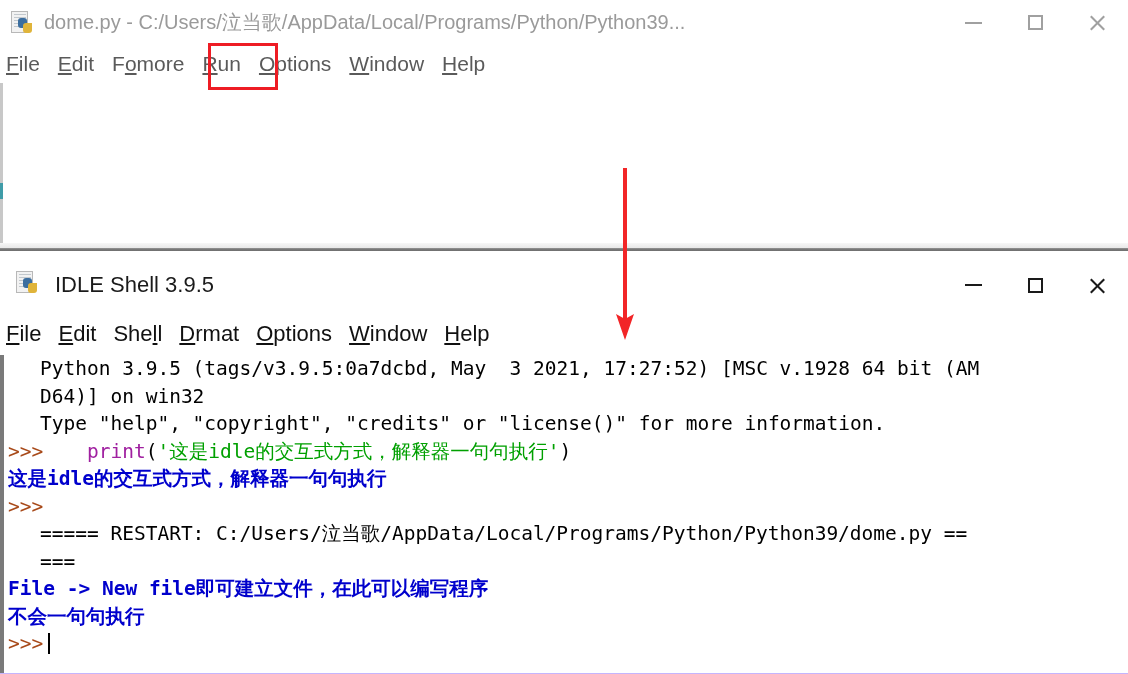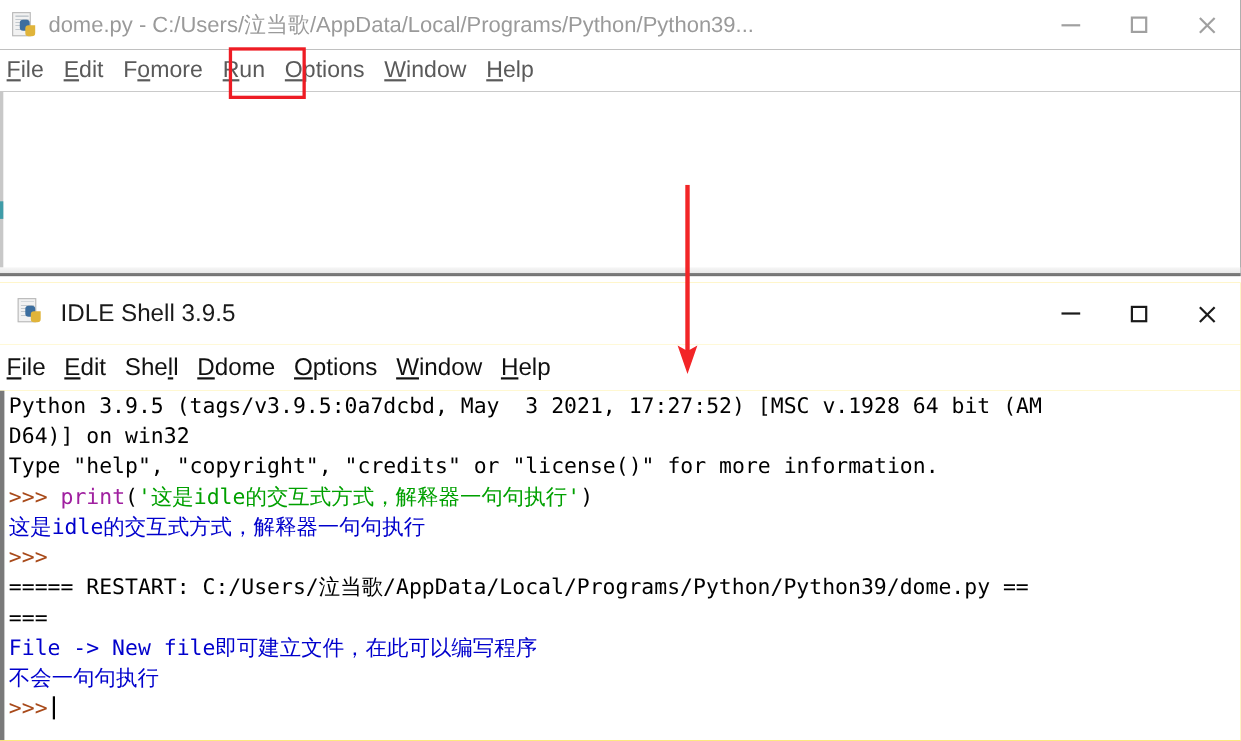--- a/index.html
+++ b/index.html
@@ -11,21 +11,21 @@
     font-family: "Liberation Sans", sans-serif;
     overflow: hidden;
     position: relative;
   }
 
   
   #editor-window {
     position: absolute;
     left: 0; top: 0;
     width: 1128px; height: 251px;
-    background: #000000;
+    background: #4d7c0f;
     overflow: hidden;
   }
   .titlebar {
     position: relative;
     height: 45px;
     background: #ffffff;
     display: flex;
     align-items: center;
   }
   .win-icon {
@@ -172,36 +172,36 @@
     padding-top: 4px;
     font-family: "DejaVu Sans Mono", monospace;
     font-size: 19.5px;
     line-height: 32px;
     white-space: pre;
   }
   .t-kw      { color: #a020a0; }
   .t-punct   { color: #000000; }
   .t-str     { color: #00a000; }
   .t-prompt  { color: #a84a1a; }
-  .t-out     { color: #0000cc; }
-  .t-plain   { color: #000000; }
+  .t-out     { color: #0000cc; font-weight: bold; }
+  .t-plain   { color: #000000; margin-left: 32px; }
 
   .editor-bottom-edge {
     position: absolute;
     left: 0; bottom: 0;
     width: 100%; height: 8px;
     background: linear-gradient(to bottom, #f7f7f7 0%, #e9e9e9 60%, #7f7f7f 70%, #6e6e6e 100%);
   }
 
   
   #shell-window {
     position: absolute;
     left: 0; top: 257px;
     width: 1128px; height: 417px;
-    background: #fde047;
+    background: #c4b5fd;
     overflow: hidden;
   }
   #shell-window .titlebar { height: 56px; }
   #shell-window .win-controls { height: 56px; }
   #shell-window .ctl { height: 56px; }
   #shell-window .win-icon { width: 30px; height: 30px; margin-left: 14px; margin-right: 11px; }
   #shell-window .win-title { font-size: 22px; }
   #shell-window .menubar { height: 42px; padding-left: 6px; }
   #shell-window .menu-item { font-size: 22px; margin-right: 17px; }
 
@@ -307,21 +307,21 @@
       <div class="ctl">
         <span class="glyph-close"></span>
       </div>
     </div>
   </div>
 
   <div class="menubar active">
     <div class="menu-item"><span></span><span class="mn">F</span><span>ile</span></div>
     <div class="menu-item"><span></span><span class="mn">E</span><span>dit</span></div>
     <div class="menu-item"><span>She</span><span class="mn">l</span><span>l</span></div>
-    <div class="menu-item"><span></span><span class="mn">D</span><span>dome</span></div>
+    <div class="menu-item"><span></span><span class="mn">D</span><span>rmat</span></div>
     <div class="menu-item"><span></span><span class="mn">O</span><span>ptions</span></div>
     <div class="menu-item"><span></span><span class="mn">W</span><span>indow</span></div>
     <div class="menu-item"><span></span><span class="mn">H</span><span>elp</span></div>
   </div>
 
   <div class="shell-area">
     <div class="shell-scroll"></div>
     <div class="shell-lines"><div class="t-plain">Python 3.9.5 (tags/v3.9.5:0a7dcbd, May  3 2021, 17:27:52) [MSC v.1928 64 bit (AM</div><div class="t-plain">D64)] on win32</div><div class="t-plain">Type "help", "copyright", "credits" or "license()" for more information.</div><div><span class="t-prompt">&gt;&gt;&gt;</span><span class="t-plain"> </span><span class="t-kw">print</span><span class="t-punct">(</span><span class="t-str">'这是idle的交互式方式，解释器一句句执行'</span><span class="t-punct">)</span></div><div class="t-out">这是idle的交互式方式，解释器一句句执行</div><div class="t-prompt">&gt;&gt;&gt;</div><div class="t-plain">===== RESTART: C:/Users/泣当歌/AppData/Local/Programs/Python/Python39/dome.py ==</div><div class="t-plain">===</div><div class="t-out">File -&gt; New file即可建立文件，在此可以编写程序</div><div class="t-out">不会一句句执行</div><div><span class="t-prompt">&gt;&gt;&gt;</span><span class="cursor-caret"></span></div></div>
   </div>
 </div>

